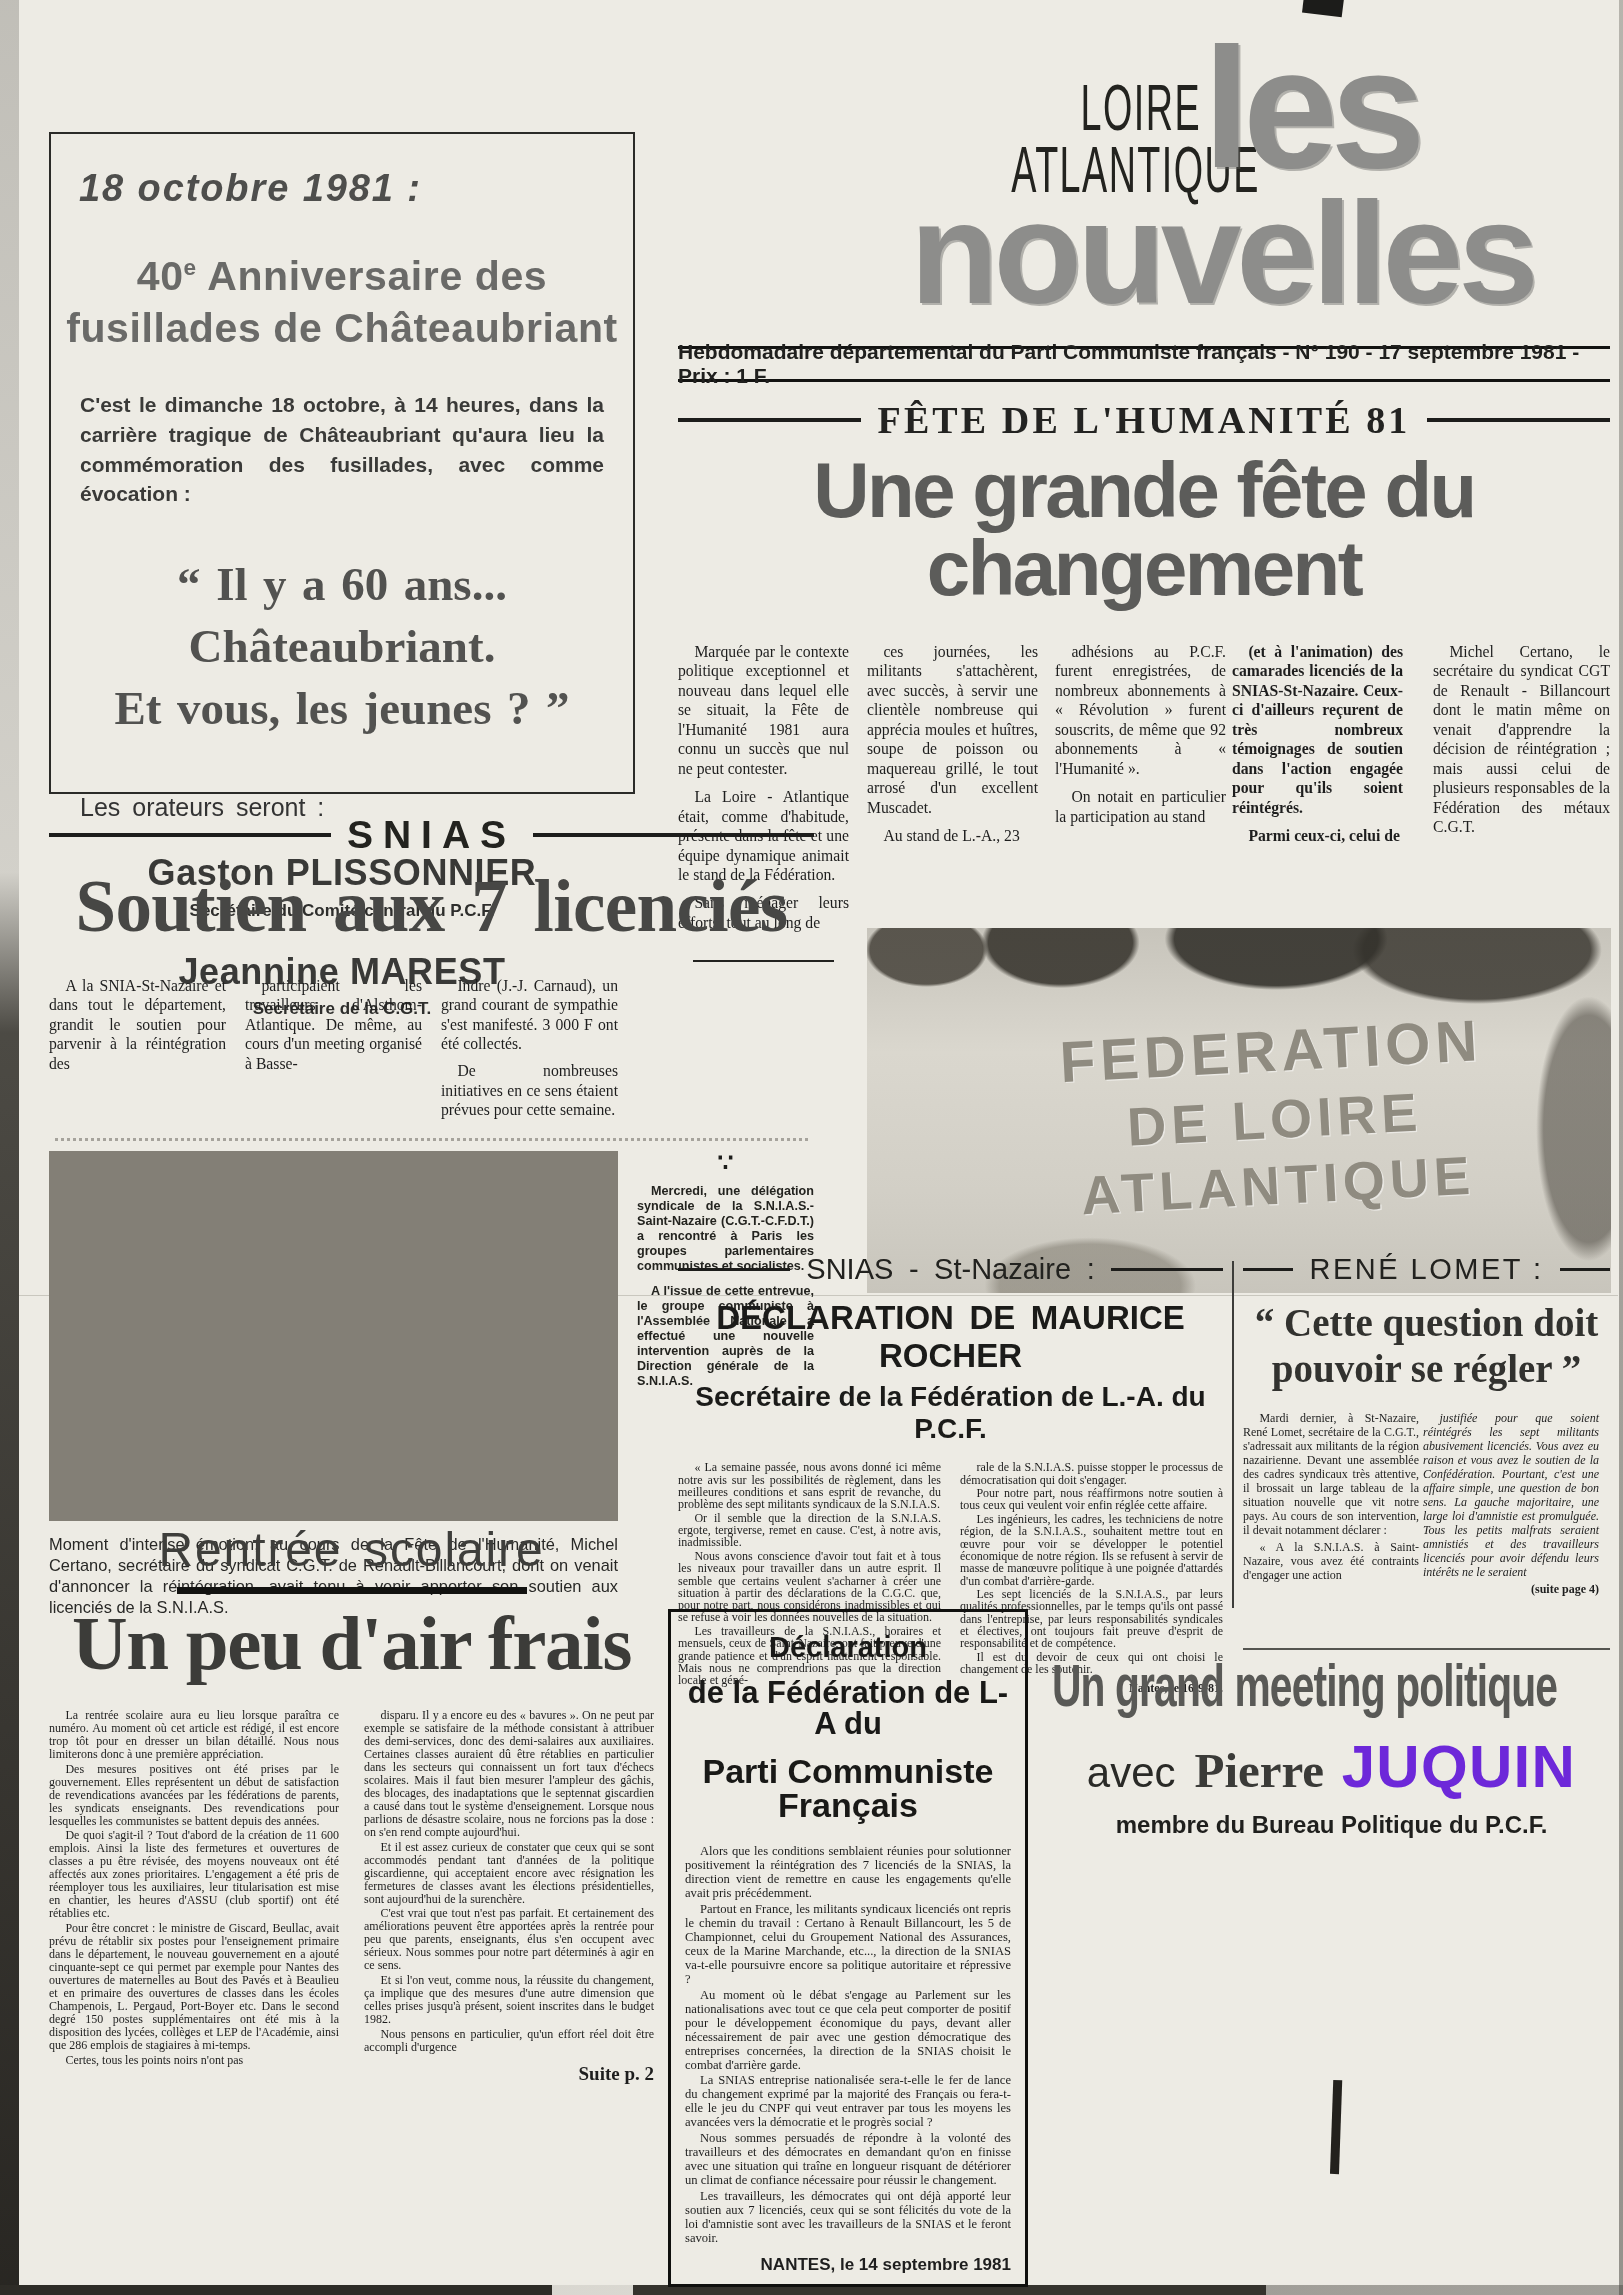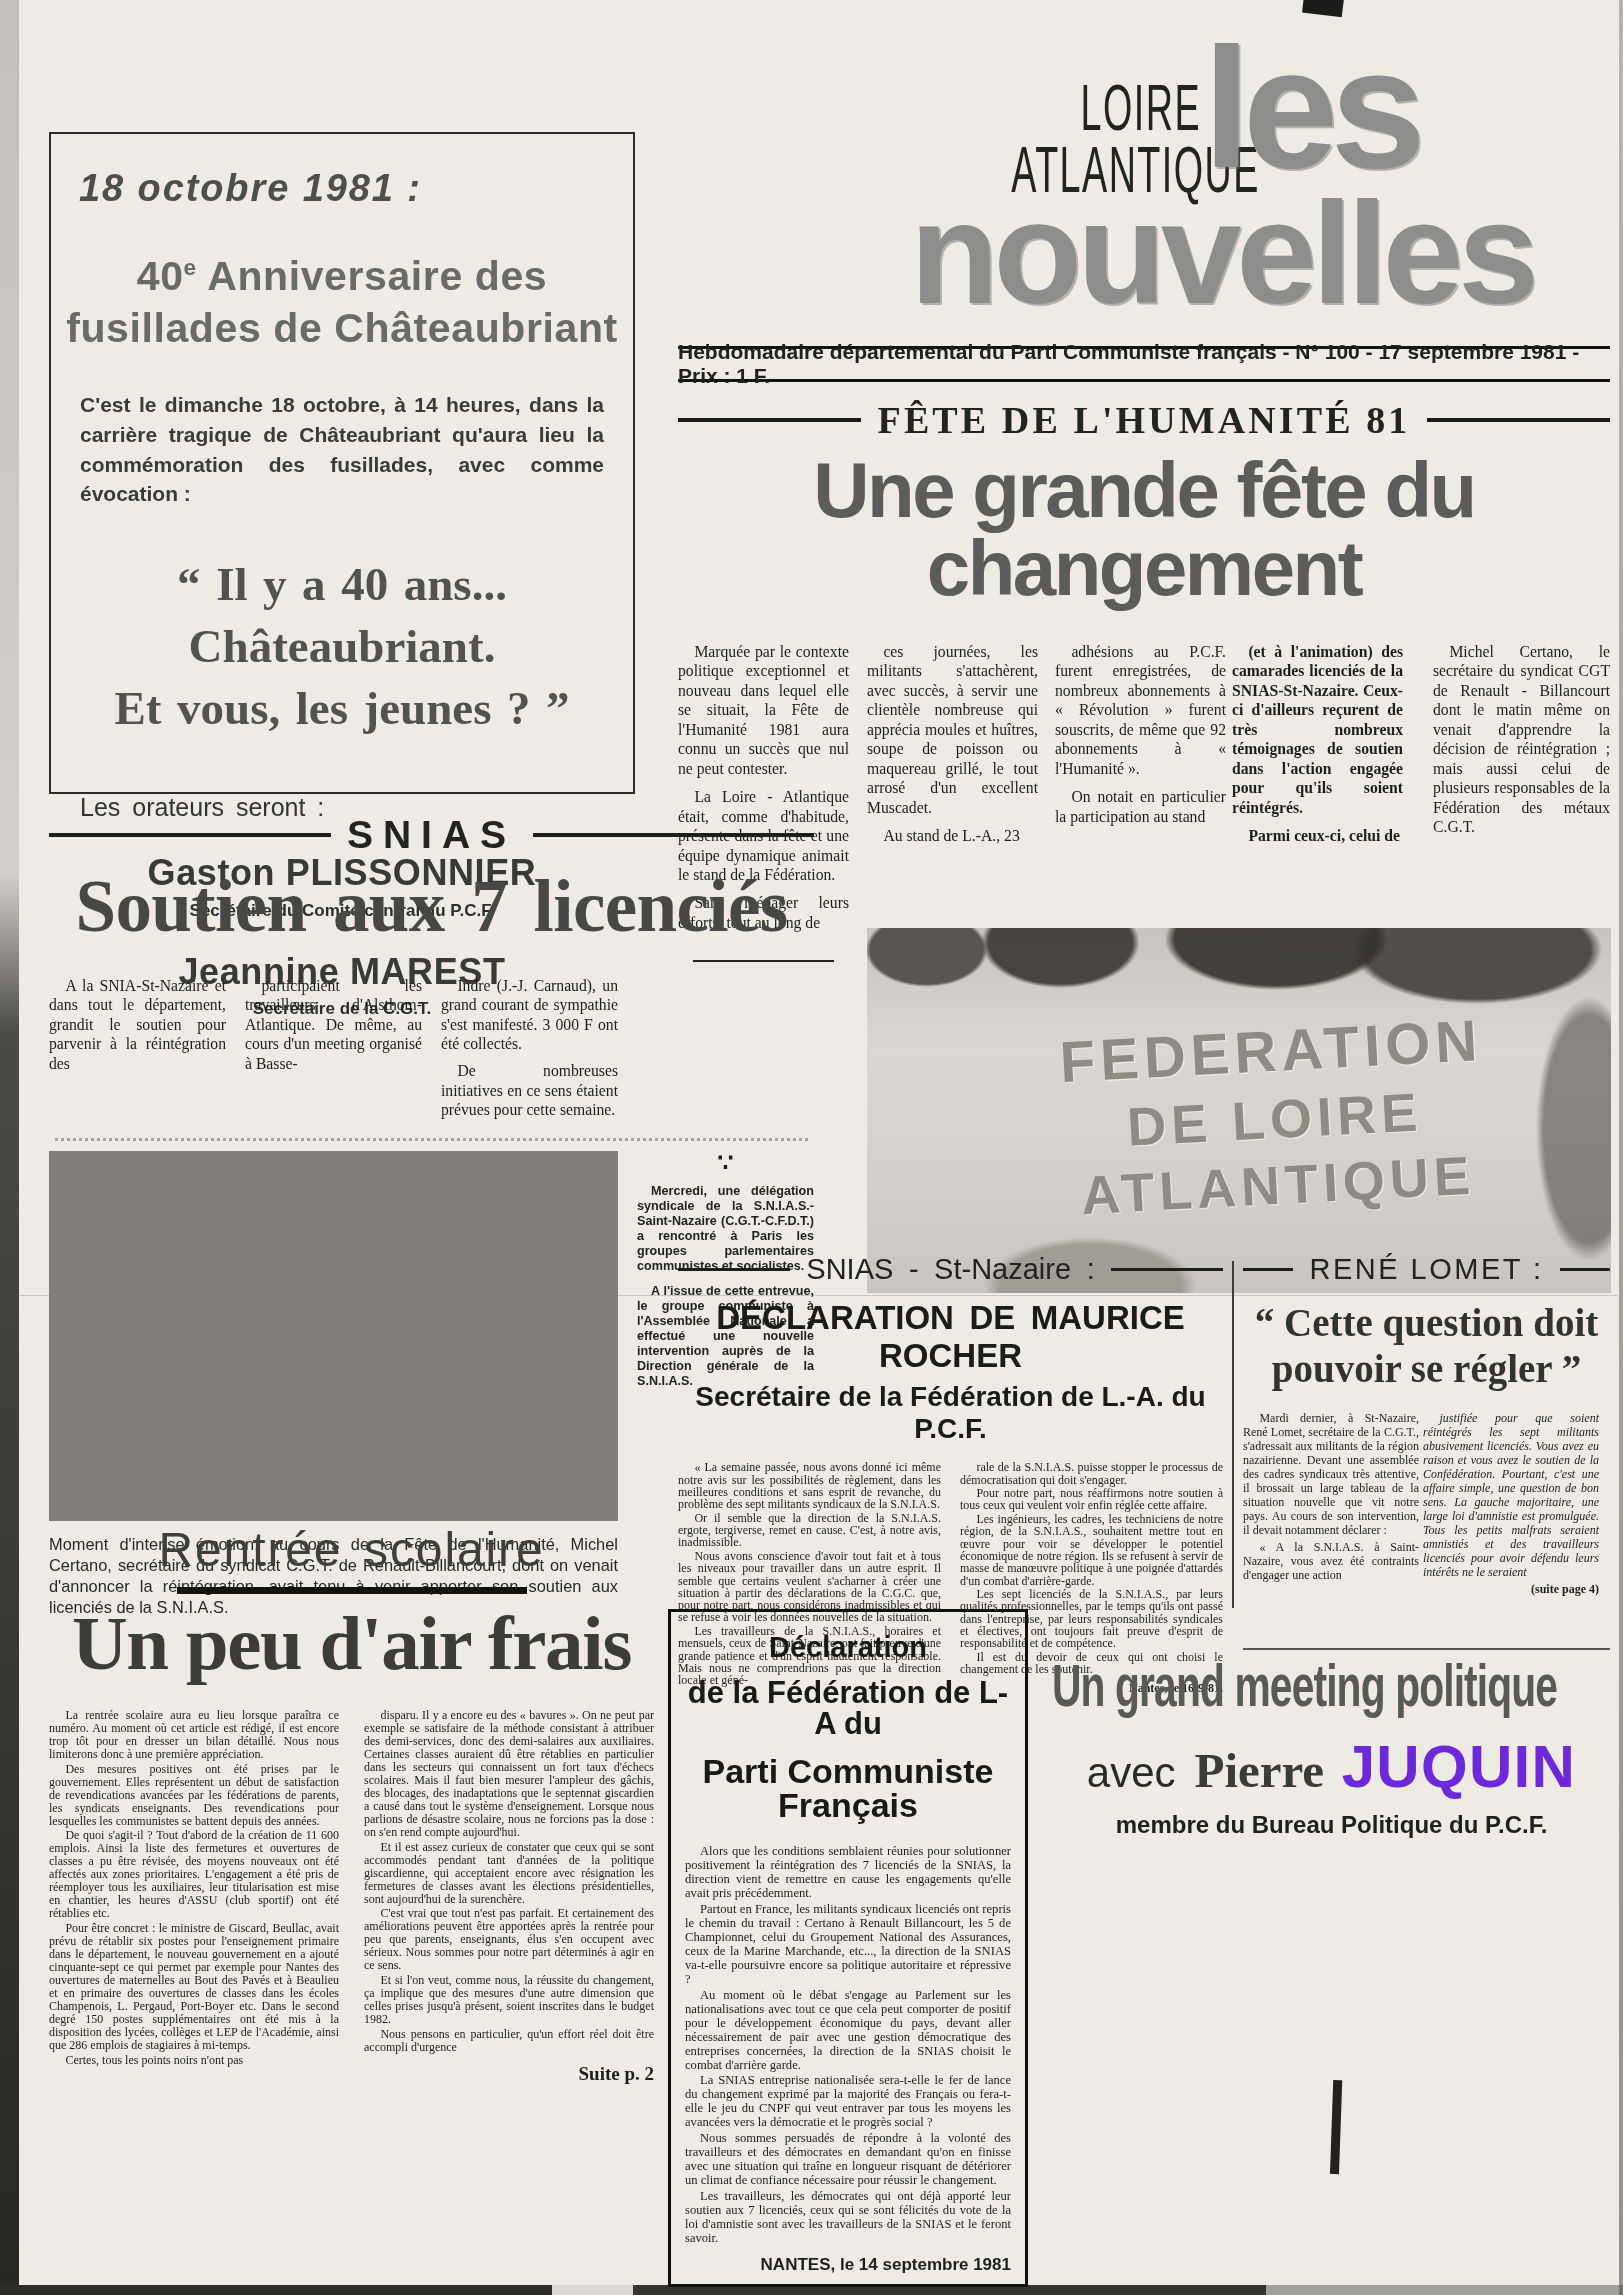--- a/index.html
+++ b/index.html
@@ -158,37 +158,37 @@
   <div class="fold"></div>
 
   <div class="ann-box">
     <div class="ann-date">18 octobre 1981 :</div>
     <div class="ann-title">
       <span>40</span><sup>e</sup><span> Anniversaire des</span><br>
       <span>fusillades de Châteaubriant</span>
     </div>
     <div class="ann-intro">C'est le dimanche 18 octobre, à 14 heures, dans la carrière tragique de Châteaubriant qu'aura lieu la commémoration des fusillades, avec comme évocation :</div>
     <div class="ann-quote">
-      <span>“ Il y a 40 ans... Châteaubriant.</span><br>
+      <span>“ Il y a 60 ans... Châteaubriant.</span><br>
       <span>Et vous, les jeunes ? ”</span>
     </div>
     <div class="ann-orators">Les orateurs seront :</div>
     <div class="ann-name">Gaston PLISSONNIER</div>
     <div class="ann-role">Secrétaire du Comité central du P.C.F.</div>
     <div class="ann-name">Jeannine MAREST</div>
     <div class="ann-role">Secrétaire de la C.G.T.</div>
   </div>
 
   <div class="mast-region">
     <span>LOIRE</span><br>
     <span>ATLANTIQUE</span>
   </div>
   <div class="mast-les metal">les</div>
   <div class="mast-nouvelles metal">nouvelles</div>
-  <div class="subtitle-bar">Hebdomadaire départemental du Parti Communiste français - N° 100 - 17 septembre 1981 - Prix : 1 F.</div>
+  <div class="subtitle-bar">Hebdomadaire départemental du Parti Communiste français - N° 190 - 17 septembre 1981 - Prix : 1 F.</div>
 
   <div class="sec-fete">
     <div class="kicker">
       <span class="rule"></span>
       <span class="fete-kicker">FÊTE DE L'HUMANITÉ 81</span>
       <span class="rule"></span>
     </div>
     <div class="fete-headline">Une grande fête du changement</div>
     <div class="fete-body">
       <div class="fete-col paras" style="left:0;">

